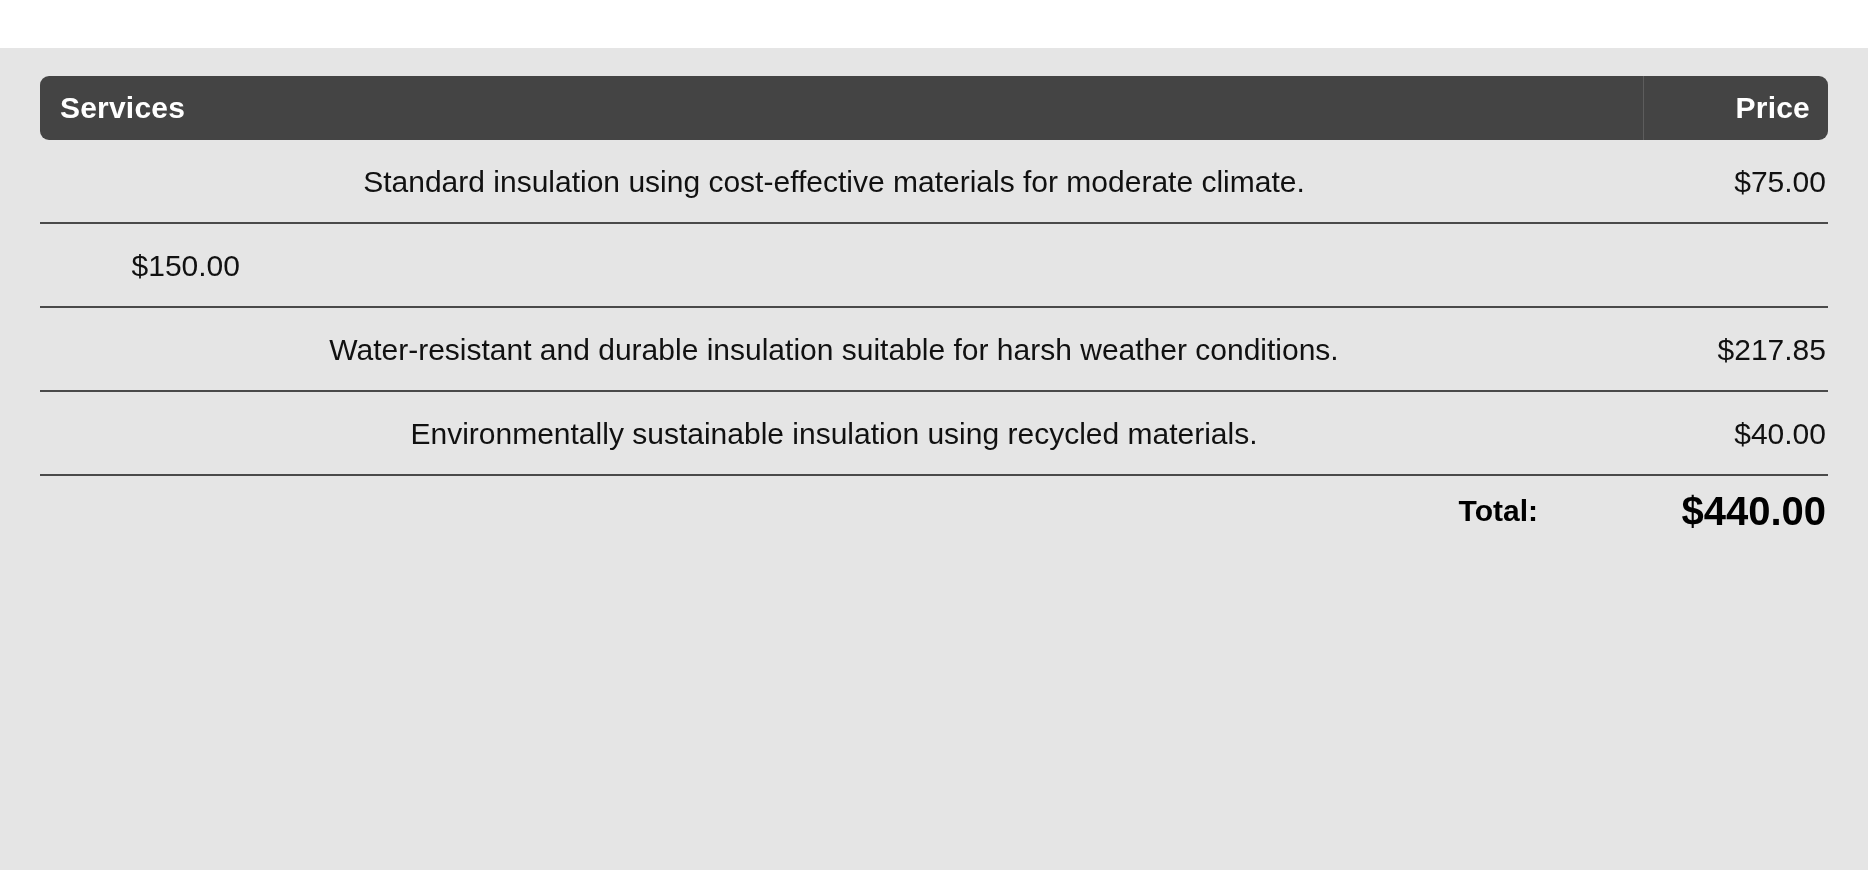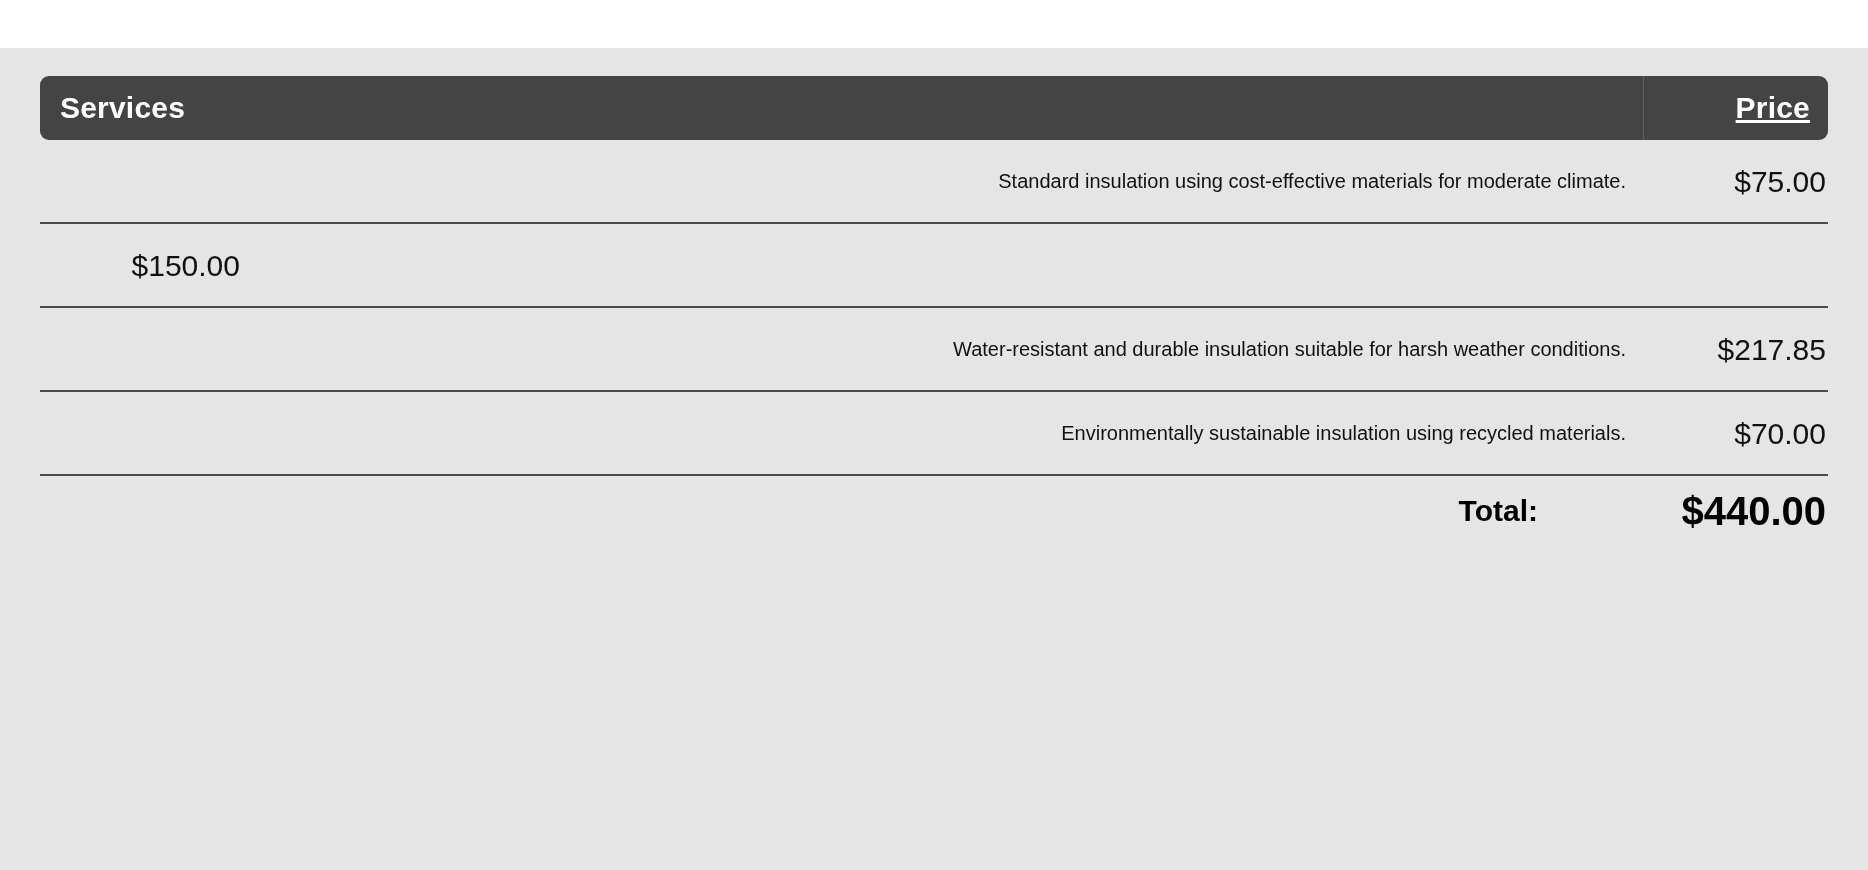--- a/index.html
+++ b/index.html
@@ -63,41 +63,40 @@
 
   .th-price {
     flex: 0 0 184px;
     padding-right: 18px;
     text-align: right;
     box-sizing: border-box;
     height: 44px;
     display: flex;
     align-items: center;
     justify-content: flex-end;
-    text-decoration: underline;
   }
 
   .table-body {
     display: block;
   }
 
   .row {
     display: flex;
     align-items: center;
     height: 84px;
     border-bottom: 2px solid #4a4a4a;
     box-sizing: border-box;
   }
 
   .cell-desc {
     flex: 1 1 auto;
-    font-size: 20px;
+    font-size: 30px;
     color: #111111;
     padding-left: 2px;
-    text-align: right;
+    text-align: center;
     line-height: 1.1;
   }
 
   .cell-price {
     flex: 0 0 200px;
     font-size: 30px;
     color: #111111;
     text-align: right;
     padding-right: 2px;
     line-height: 1.1;
@@ -182,21 +181,21 @@
         <div class="cell-price">$150.00</div>
       </div>
 
       <div class="row">
         <div class="cell-desc">Water-resistant and durable insulation suitable for harsh weather conditions.</div>
         <div class="cell-price">$217.85</div>
       </div>
 
       <div class="row">
         <div class="cell-desc">Environmentally sustainable insulation using recycled materials.</div>
-        <div class="cell-price">$70.00</div>
+        <div class="cell-price">$40.00</div>
       </div>
 
       <div class="total-row">
         <div class="total-spacer"></div>
         <div class="total-label">Total:</div>
         <div class="total-value">$440.00</div>
       </div>
 
     </div>
   </div>

